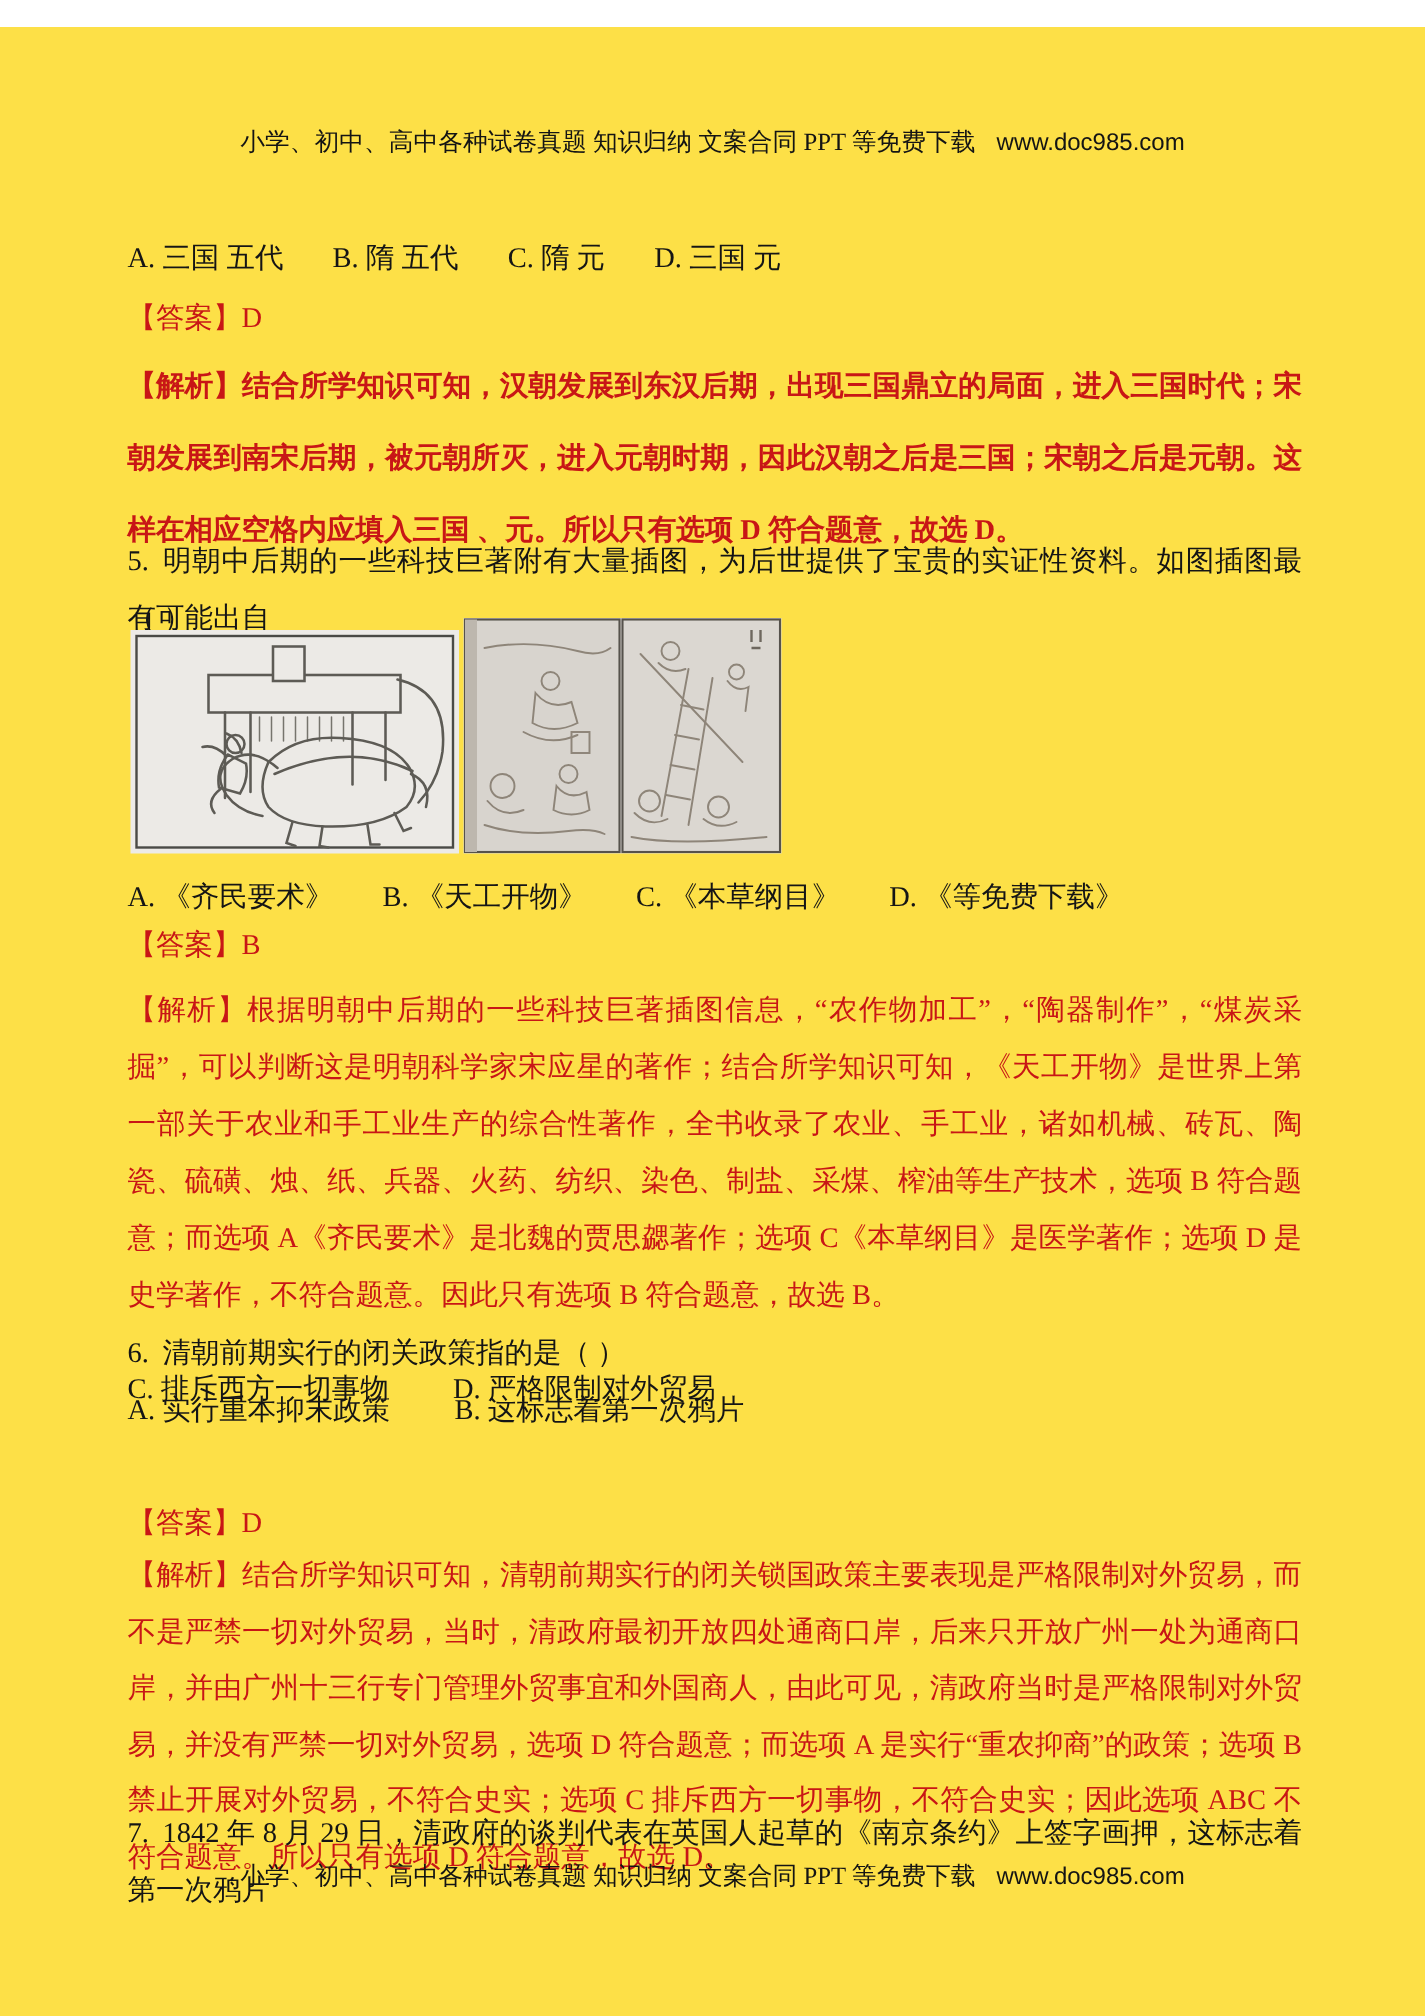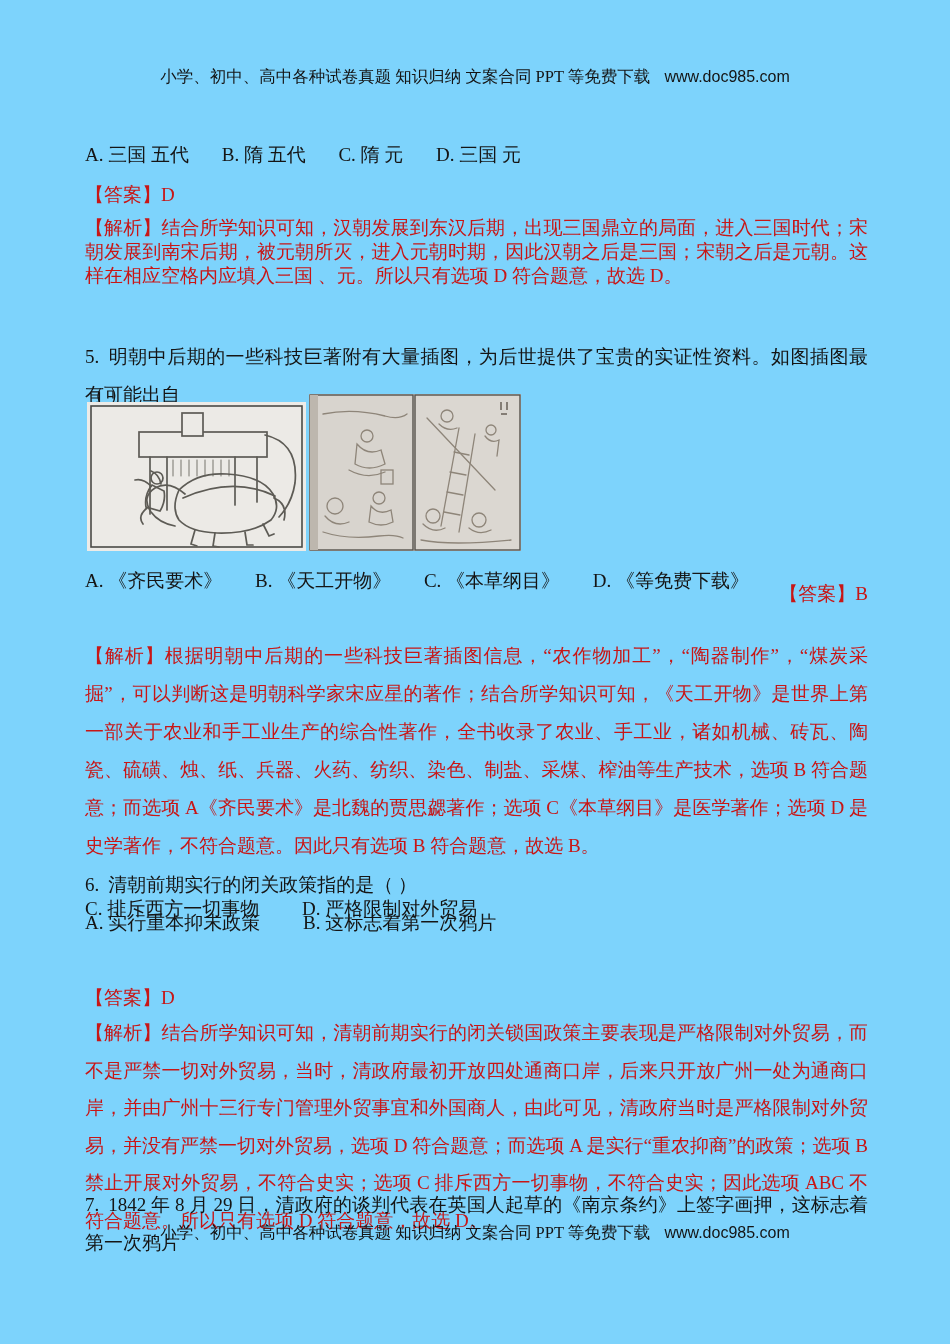--- a/index.html
+++ b/index.html
@@ -1,21 +1,21 @@
 <!DOCTYPE html>
 <html style="--red: #c81616;"><head>
 <meta charset="utf-8">
 <style>
   html,body{margin:0;padding:0;}
   body{
     width:950px;height:1344px;background:#ffffff;position:relative;
     font-family:"Liberation Serif","DejaVu Serif",serif;color:#151515;
     -webkit-font-smoothing:antialiased;
   }
-  .page{position:absolute;inset:0;overflow:hidden;background:#7dd3fc;}
+  .page{position:absolute;inset:0;overflow:hidden;background:#fde047;margin-top:18px;}
   .hdr{
     position:absolute;left:0;right:0;text-align:center;
     font-size:16.5px;color:#141414;white-space:nowrap;
   }
   .hdr .url{font-family:"Liberation Sans","DejaVu Sans",sans-serif;margin-left:14px;font-size:16px;}
   .line{
     position:absolute;left:85px;right:82px;
     font-size:19px;line-height:38px;color:#151515;
   }
   .just{text-align:justify;text-justify:inter-ideograph;}
@@ -39,21 +39,21 @@
     <span class="opt">A. 三国 五代</span>
     <span class="opt">B. 隋 五代</span>
     <span class="opt">C. 隋 元</span>
     <span class="opt">D. 三国 元</span>
   </div>
 
   <div class="line red" style="top:176px;">
     <span>【答案】</span><span>D</span>
   </div>
 
-  <div class="line red just" style="top:216px;line-height:24px;">
+  <div class="line red just" style="top:216px;line-height:48px;font-weight:bold;">
     <span>【解析】</span><span>结合所学知识可知，汉朝发展到东汉后期，出现三国鼎立的局面，进入三国时代；宋朝发展到南宋后期，被元朝所灭，进入元朝时期，因此汉朝之后是三国；宋朝之后是元朝。这样在相应空格内应填入三国 、元。所以只有选项 D 符合题意，故选 D。</span>
   </div>
 
   <div class="line just" style="top:338px;">
     <span class="qnum">5.</span><span>明朝中后期的一些科技巨著附有大量插图，为后世提供了宝贵的实证性资料。如图插图最有可能出自</span>
   </div>
   <div class="line" style="top:376px;">
     <span>（ ）</span>
   </div>
 
@@ -146,21 +146,21 @@
     </svg>
   </div>
 
   <div class="line" style="top:562px;">
     <span class="opt">A. 《齐民要术》</span>
     <span class="opt">B. 《天工开物》</span>
     <span class="opt">C. 《本草纲目》</span>
     <span class="opt">D. 《等免费下载》</span>
   </div>
 
-  <div class="line red" style="top:575px;text-align:right;">
+  <div class="line red" style="top:594px;">
     <span>【答案】</span><span>B</span>
   </div>
 
   <div class="line red just" style="top:637px;line-height:38px;">
     <span>【解析】</span><span>根据明朝中后期的一些科技巨著插图信息，“农作物加工”，“陶器制作”，“煤炭采掘”，可以判断这是明朝科学家宋应星的著作；结合所学知识可知，《天工开物》是世界上第一部关于农业和手工业生产的综合性著作，全书收录了农业、手工业，诸如机械、砖瓦、陶瓷、硫磺、烛、纸、兵器、火药、纺织、染色、制盐、采煤、榨油等生产技术，选项 B 符合题意；而选项 A《齐民要术》是北魏的贾思勰著作；选项 C《本草纲目》是医学著作；选项 D 是史学著作，不符合题意。因此只有选项 B 符合题意，故选 B。</span>
   </div>
 
   <div class="line" style="top:866px;">
     <span class="qnum">6.</span><span>清朝前期实行的闭关政策指的是（ ）</span>
   </div>

